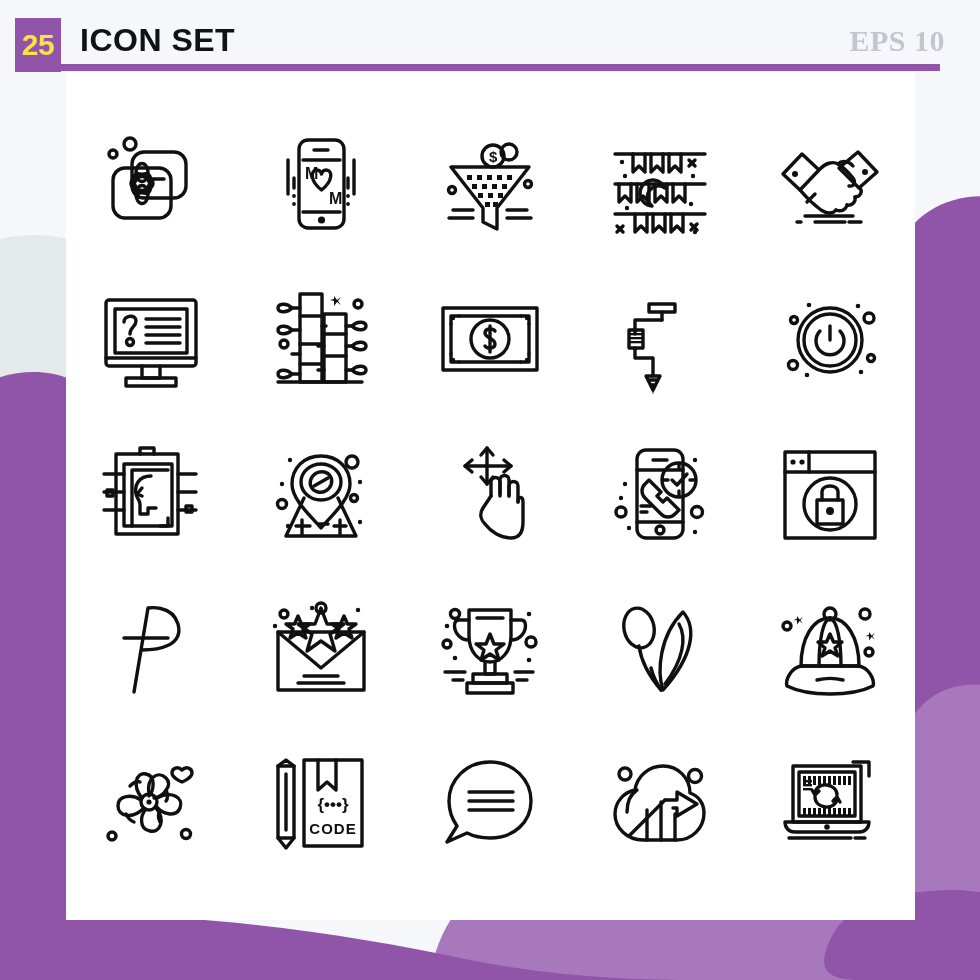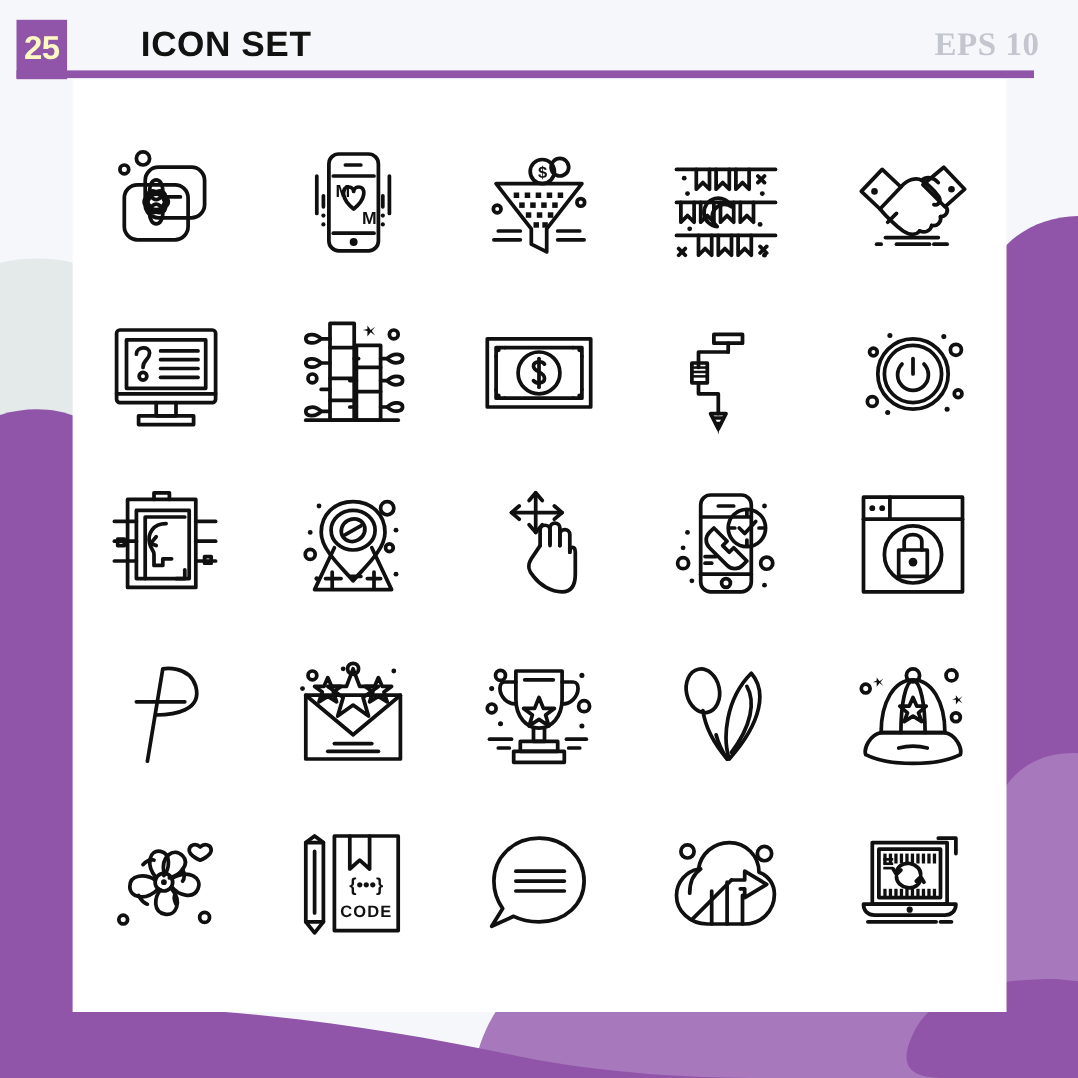--- a/index.html
+++ b/index.html
@@ -18,31 +18,30 @@
   
   .header{
     position:absolute;left:0;top:0;width:980px;height:72px;
     background:#f6f7fb;
     z-index:5;
   }
   .badge{
     position:absolute;left:15px;top:18px;
     width:46px;height:54px;
     background:#9055a8;
-    color:#fef9c3;
+    color:#fde047;
     font-size:30px;font-weight:bold;
     display:flex;align-items:center;justify-content:center;
     letter-spacing:-0.5px;
     line-height:1;
   }
   .title{
     position:absolute;left:80px;top:22px;
     font-size:32px;font-weight:bold;color:#121212;
     letter-spacing:.5px;
-    margin-left:48px;
   }
   .eps{
     position:absolute;right:35px;top:24px;
     font-size:30px;font-weight:bold;color:#c3c6cf;
     letter-spacing:.5px;
     font-family:Liberation Serif, serif;
   }
   .underline{
     position:absolute;left:15px;top:64px;width:925px;height:7px;
     background:#9055a8;

